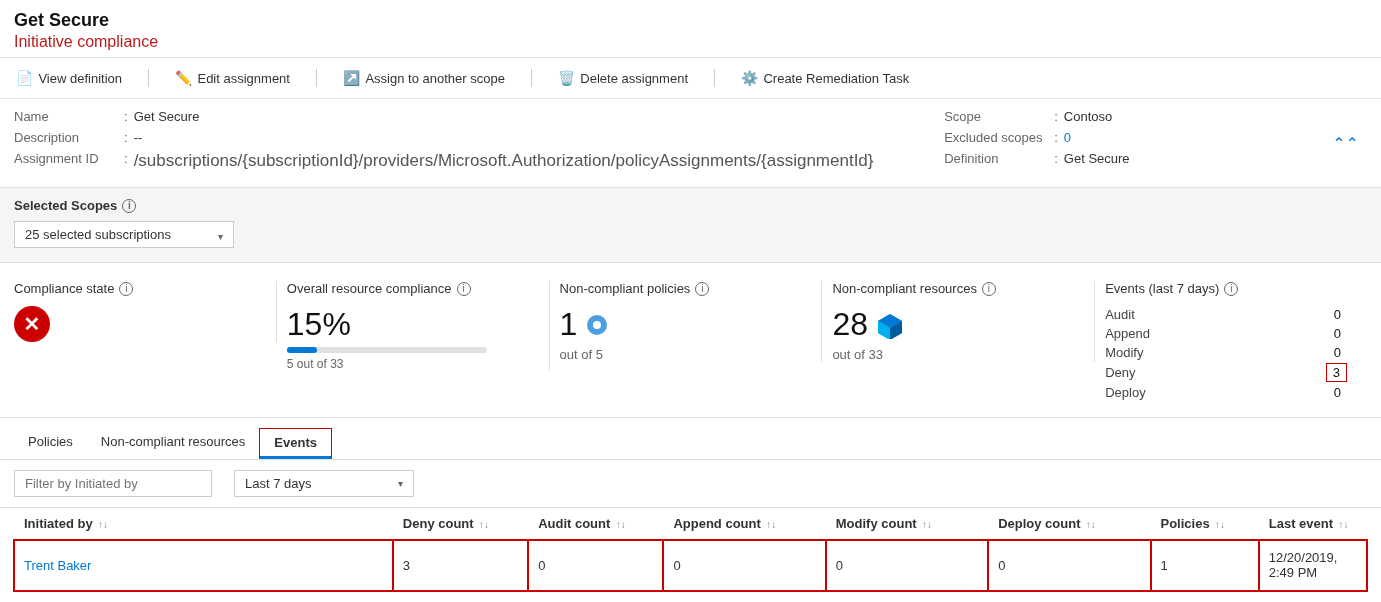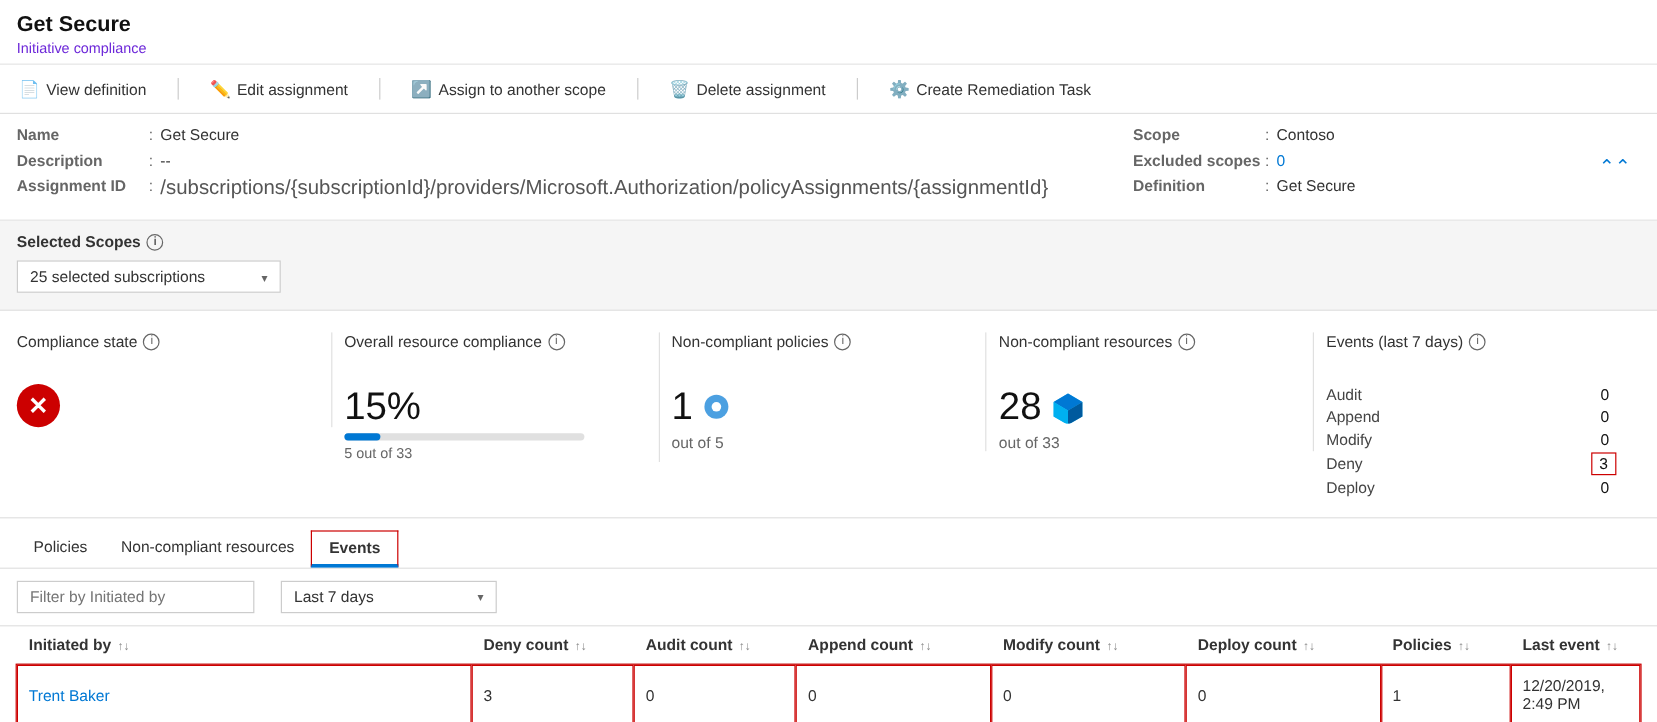--- a/index.html
+++ b/index.html
@@ -1,48 +1,48 @@
 <!DOCTYPE html>
 <html><head>
   <meta charset="utf-8">
   <style>
     * { box-sizing: border-box; margin: 0; padding: 0; font-family: 'Segoe UI', Arial, sans-serif; font-size: 13px; color: #333; }
     body { background: #fff; width: 1381px; min-height: 602px; overflow-x: hidden; }
 
     .page-header { padding: 10px 14px 6px 14px; border-bottom: 1px solid #e0e0e0; }
     .page-title { font-size: 18px; font-weight: 600; color: #111; }
-    .page-subtitle { font-size: 12px; color: #6d28d9; margin-top: 2px; }
+    .page-subtitle { font-size: 16px; color: #b91c1c; margin-top: 2px; }
 
     .toolbar { display: flex; align-items: center; padding: 8px 14px; border-bottom: 1px solid #e0e0e0; gap: 24px; background: #fff; }
     .toolbar-btn { display: flex; align-items: center; gap: 5px; cursor: pointer; color: #0078d4; font-size: 13px; background: none; border: none; padding: 4px 2px; }
     .toolbar-btn.disabled { color: #aaa; cursor: default; }
     .toolbar-divider { width: 1px; height: 18px; background: #ccc; }
 
     .metadata-section { display: flex; padding: 10px 14px; border-bottom: 1px solid #e0e0e0; gap: 0; }
     .meta-left { flex: 1; }
     .meta-right { width: 380px; }
     .meta-row { display: flex; align-items: flex-start; margin-bottom: 6px; }
-    .meta-label { color: #666; min-width: 110px; font-size: 13px; font-weight: bold; }
+    .meta-label { color: #666; min-width: 110px; font-size: 13px; }
     .meta-colon { margin-right: 6px; color: #666; }
     .meta-value { color: #333; font-size: 13px; }
     .meta-value.link { color: #0078d4; cursor: pointer; }
     .meta-collapse { margin-left: auto; display: flex; align-items: center; cursor: pointer; color: #0078d4; font-size: 16px; padding: 0 8px; }
 
     .scopes-section { background: #f5f5f5; padding: 10px 14px 14px 14px; border-bottom: 1px solid #e0e0e0; }
     .scopes-label { font-size: 13px; font-weight: 600; margin-bottom: 8px; display: flex; align-items: center; gap: 5px; }
     .info-icon { display: inline-flex; align-items: center; justify-content: center; width: 14px; height: 14px; border-radius: 50%; border: 1px solid #666; color: #666; font-size: 10px; cursor: default; }
     .scope-dropdown { display: inline-flex; align-items: flex-end; background: #fff; border: 1px solid #ccc; padding: 5px 10px; min-width: 220px; cursor: pointer; gap: 6px; justify-content: space-between; }
     .scope-dropdown-text { font-size: 13px; }
     .chevron-down { font-size: 10px; color: #666; }
 
     .compliance-section { display: flex; padding: 18px 14px 14px 14px; border-bottom: 1px solid #e0e0e0; gap: 0; align-items: flex-start; }
     .compliance-block { flex: 1; border-right: 1px solid #e0e0e0; padding: 0 20px 0 10px; }
     .compliance-block:first-child { padding-left: 0; }
     .compliance-block:last-child { border-right: none; }
-    .compliance-block-title { font-size: 13px; color: #444; margin-bottom: 28px; display: flex; align-items: center; gap: 5px; }
+    .compliance-block-title { font-size: 13px; color: #444; margin-bottom: 10px; display: flex; align-items: center; gap: 5px; }
 
     .non-compliant-icon { display: inline-flex; align-items: center; justify-content: center; width: 36px; height: 36px; border-radius: 50%; background: #c00; color: #fff; font-size: 20px; font-weight: bold; }
     .non-compliant-label { font-size: 13px; color: #444; margin-top: 6px; }
 
     .percent-value { font-size: 32px; font-weight: 300; color: #111; }
     .progress-bar-container { margin-top: 4px; background: #e0e0e0; height: 6px; width: 200px; border-radius: 3px; }
     .progress-bar-fill { background: #0078d4; height: 100%; border-radius: 3px; }
     .progress-label { font-size: 12px; color: #666; margin-top: 4px; }
 
     .policy-count { display: flex; align-items: center; gap: 8px; }

